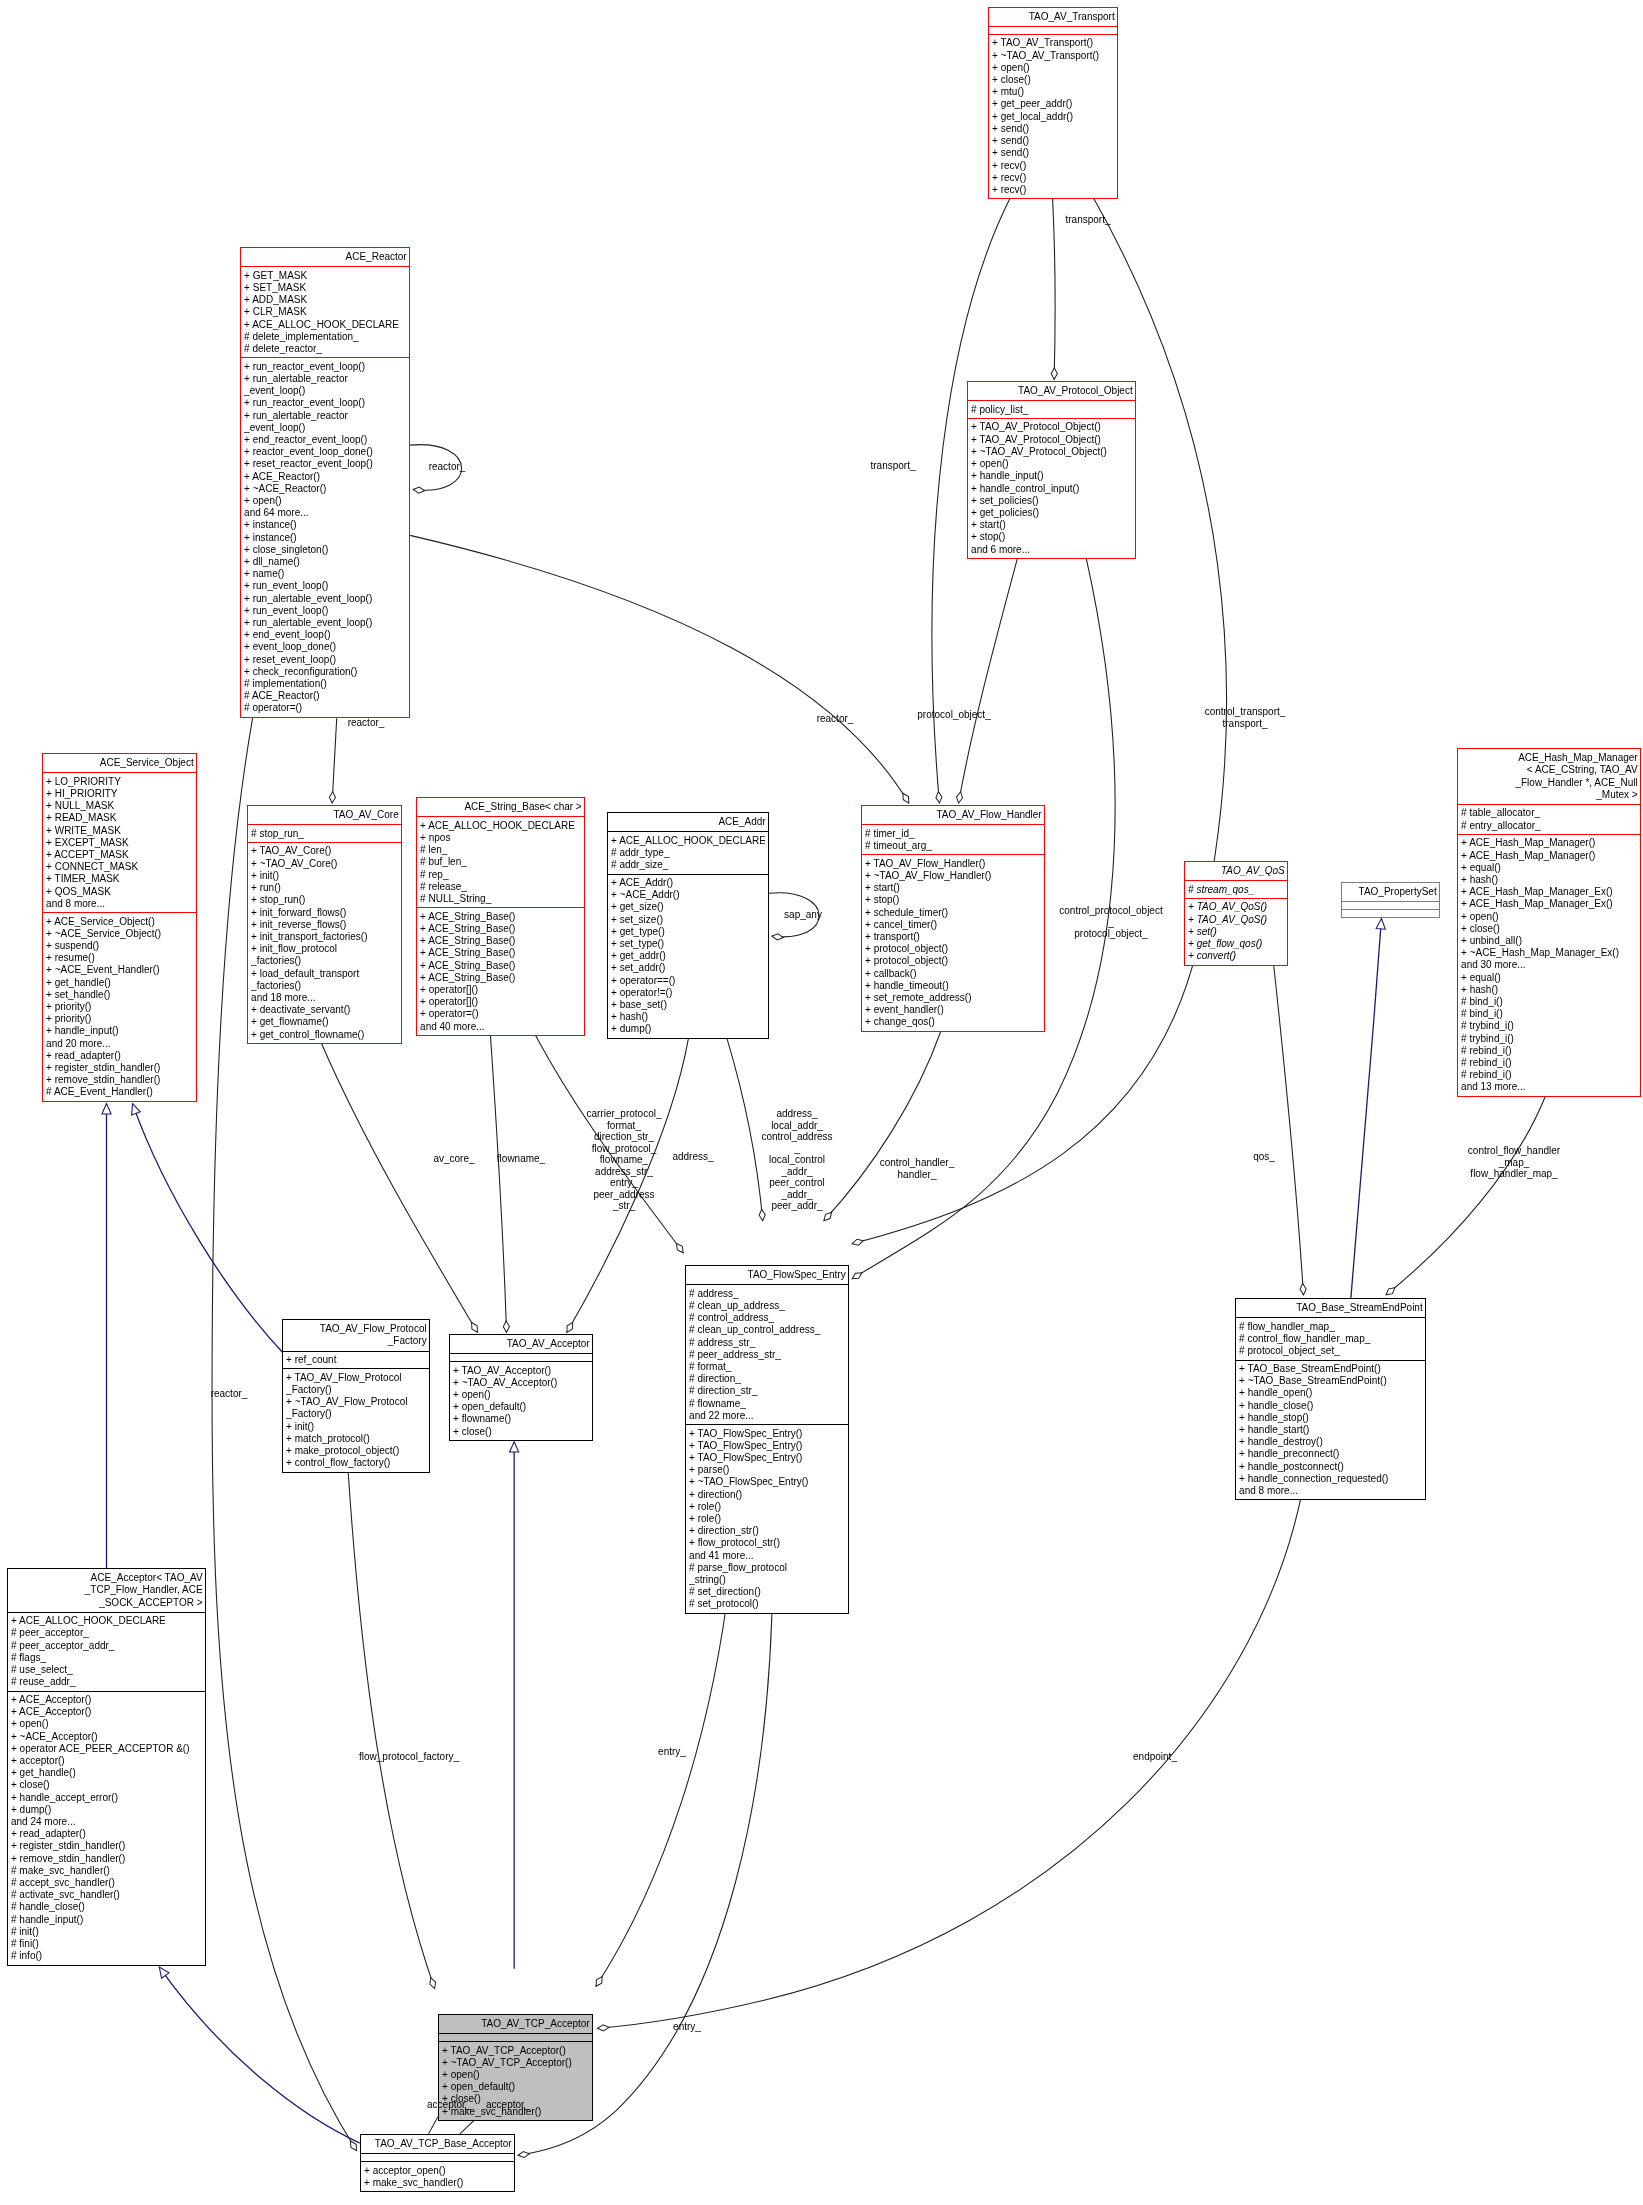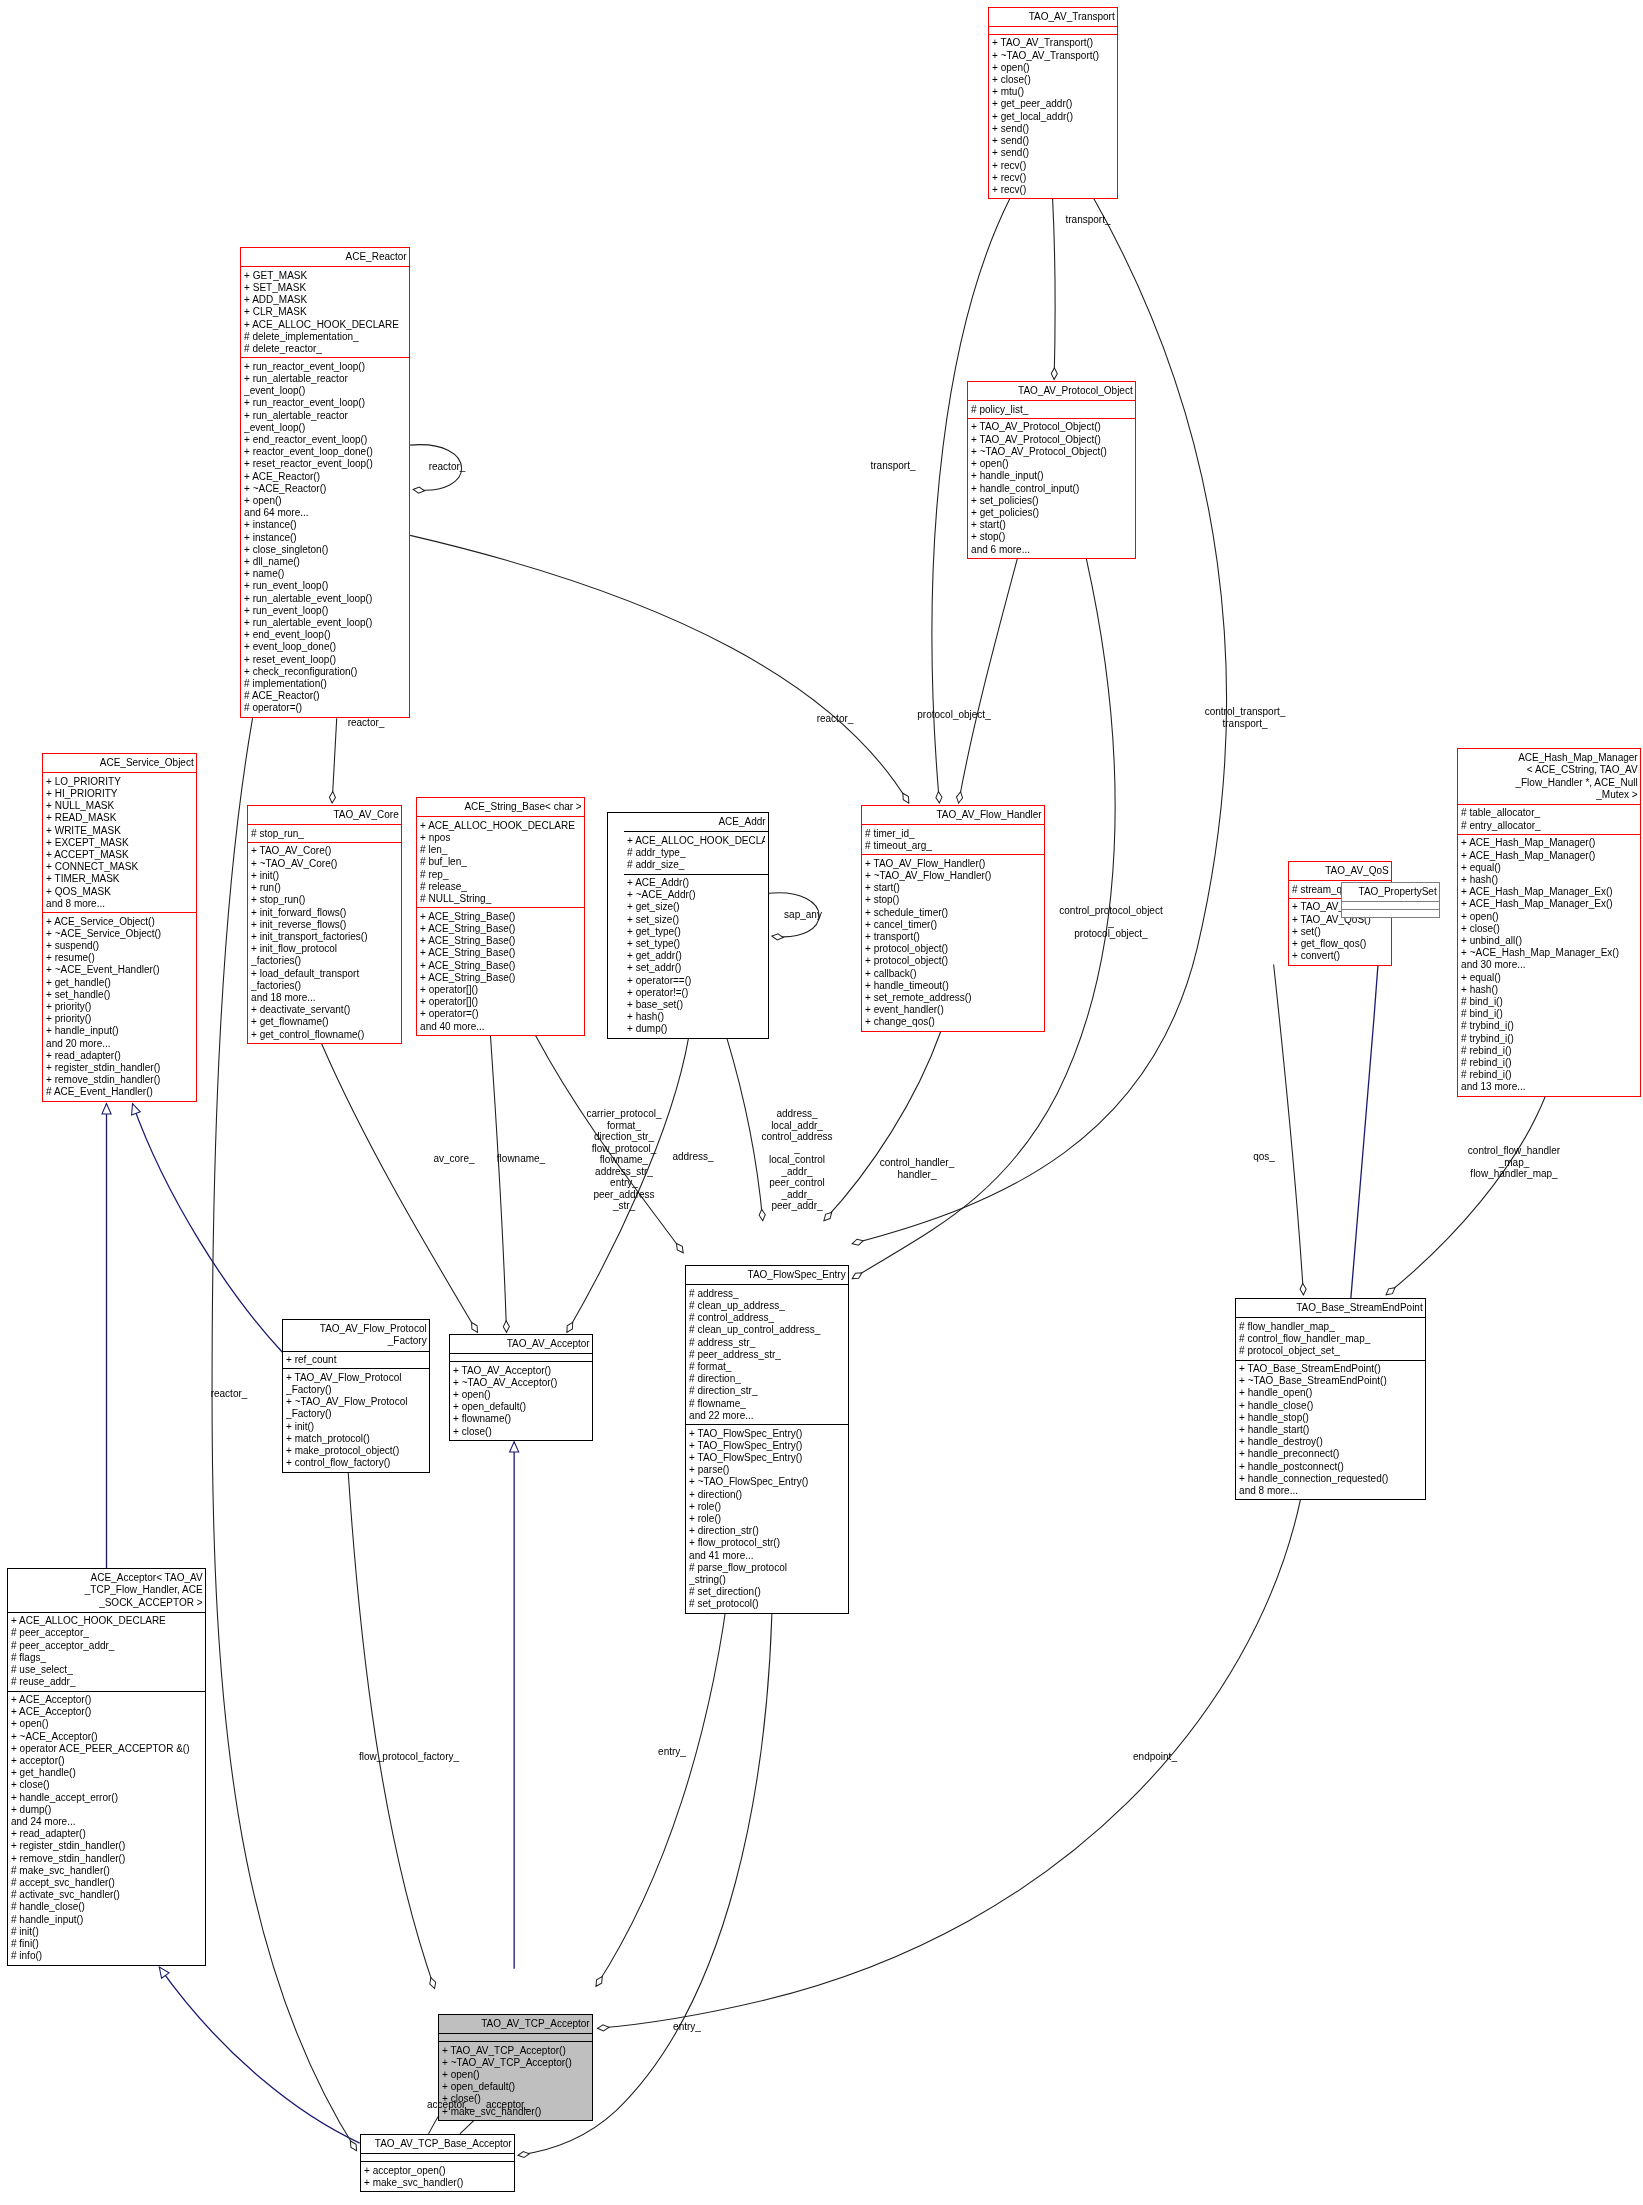--- a/index.html
+++ b/index.html
@@ -239,21 +239,21 @@
         <div class="uml-row">+ ACE_String_Base()</div>
         <div class="uml-row">+ ACE_String_Base()</div>
         <div class="uml-row">+ ACE_String_Base()</div>
         <div class="uml-row">+ ACE_String_Base()</div>
         <div class="uml-row">+ operator[]()</div>
         <div class="uml-row">+ operator[]()</div>
         <div class="uml-row">+ operator=()</div>
         <div class="uml-row">and 40 more...</div>
       </div>
     </div>
-    <div class="uml-node black" style="left: 607px; top: 812px; width: 162px; padding-left: 16px;">
+    <div class="uml-node black" style="left: 607px; top: 812px; width: 162px;">
       <div class="uml-title">
         <div class="uml-row">ACE_Addr</div>
       </div>
       <div class="uml-section">
         <div class="uml-row">+ ACE_ALLOC_HOOK_DECLARE</div>
         <div class="uml-row"># addr_type_</div>
         <div class="uml-row"># addr_size_</div>
       </div>
       <div class="uml-section">
         <div class="uml-row">+ ACE_Addr()</div>
@@ -289,21 +289,21 @@
         <div class="uml-row">+ transport()</div>
         <div class="uml-row">+ protocol_object()</div>
         <div class="uml-row">+ protocol_object()</div>
         <div class="uml-row">+ callback()</div>
         <div class="uml-row">+ handle_timeout()</div>
         <div class="uml-row">+ set_remote_address()</div>
         <div class="uml-row">+ event_handler()</div>
         <div class="uml-row">+ change_qos()</div>
       </div>
     </div>
-    <div class="uml-node red" style="left: 1288px; top: 861px; width: 104px;">
+    <div class="uml-node red" style="left: 1184px; top: 861px; width: 104px; font-style: italic;">
       <div class="uml-title">
         <div class="uml-row">TAO_AV_QoS</div>
       </div>
       <div class="uml-section">
         <div class="uml-row"># stream_qos_</div>
       </div>
       <div class="uml-section">
         <div class="uml-row">+ TAO_AV_QoS()</div>
         <div class="uml-row">+ TAO_AV_QoS()</div>
         <div class="uml-row">+ set()</div>

